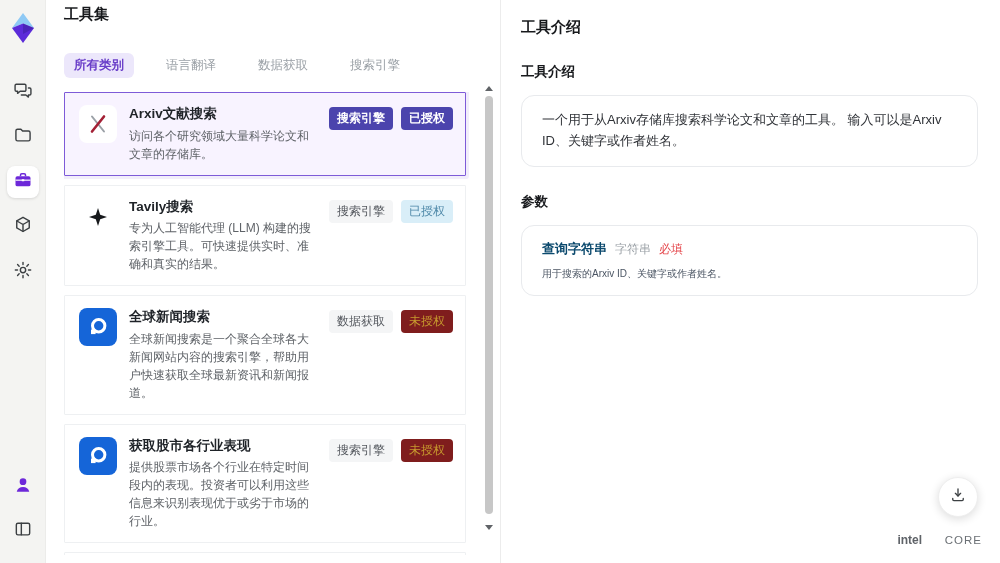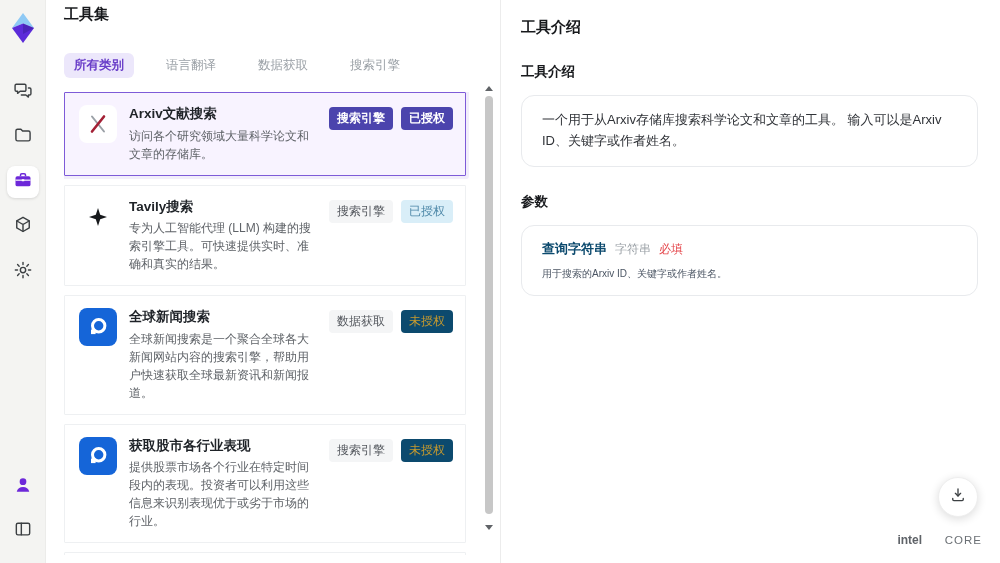--- a/index.html
+++ b/index.html
@@ -33,21 +33,21 @@
                display:flex; align-items:center; justify-content:center; background:#fff; }
   .tool-icon.bg-blue { background:#1565d8; }
   .tool-icon svg { width:24px; height:24px; }
   .tool-main { flex:1; min-width:0; }
   .tool-name { font-size:13.5px; font-weight:bold; color:#1f2328; line-height:1.3; }
   .tool-desc { font-size:12px; color:#5f6368; line-height:1.5; margin-top:4px; max-width:235px; }
   .tool-tags { display:flex; gap:8px; flex-shrink:0; margin-top:2px; }
   .tag { font-size:12px; padding:3px 8px; border-radius:4px; white-space:nowrap; }
   .tag.cat { color:#55595f; background:#f4f5f6; }
   .tag.auth { color:#4e88a8; background:#d9eef8; }
-  .tag.unauth { color:#c79a2e; background:#0c4a6e;font-family:Liberation Serif, serif; }
+  .tag.unauth { color:#c79a2e; background:#7f1d1d;font-family:Liberation Serif, serif; }
   .tool-card.selected .tag { background:#4b44ad; color:#fff; font-weight:bold; }
 
   
   .scrollbar { position:absolute; top:86px; right:6px; width:10px; height:456px; }
   .sb-arrow { width:0; height:0; margin:0 auto; border-left:4px solid transparent; border-right:4px solid transparent; }
   .sb-arrow.up { border-bottom:5px solid #606367; }
   .sb-arrow.down { border-top:5px solid #606367; position:absolute; bottom:12px; left:1px; }
   .sb-thumb { position:absolute; top:10px; left:1px; width:8px; height:418px; background:#c7c7c7; border-radius:4px; }
 
   

